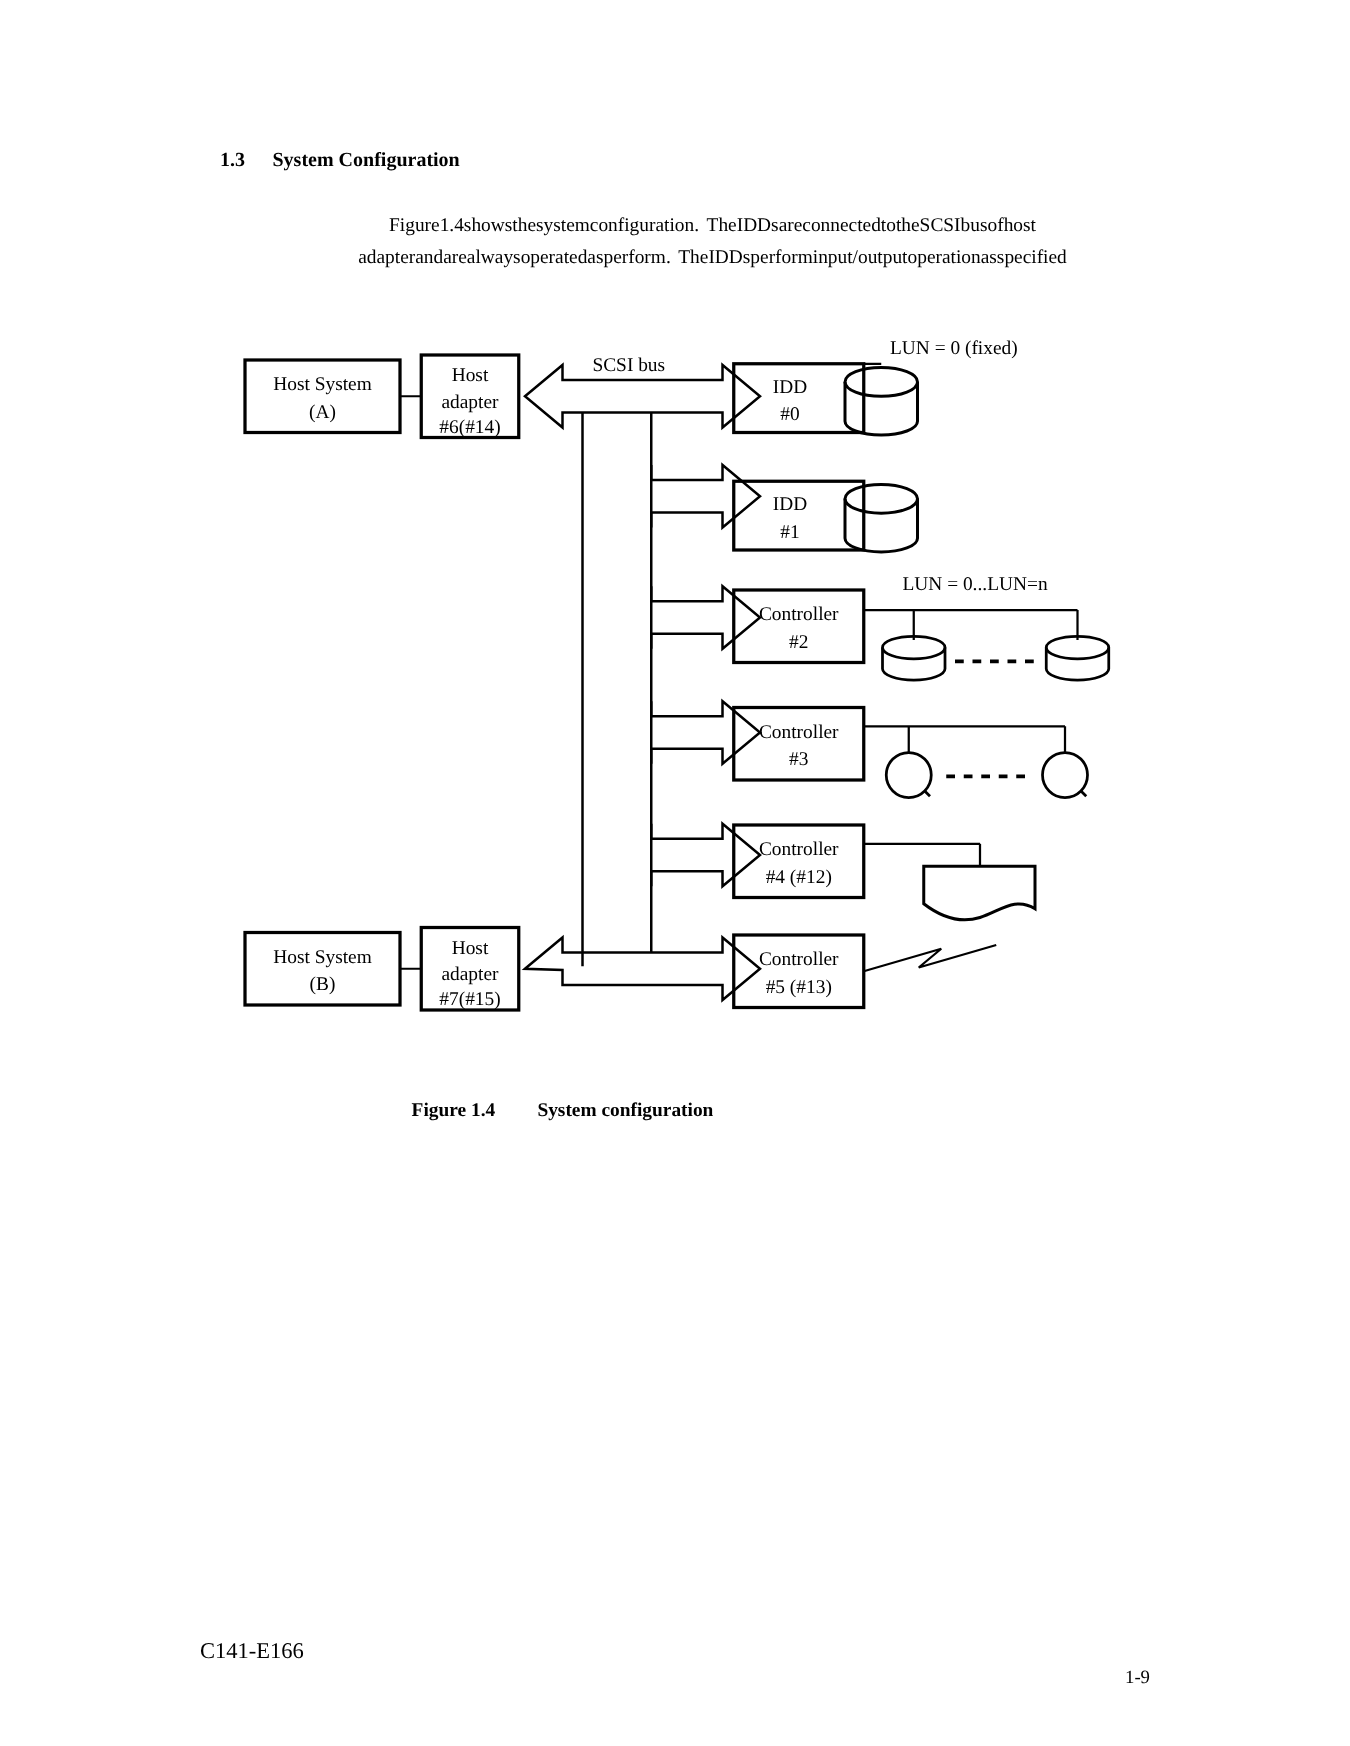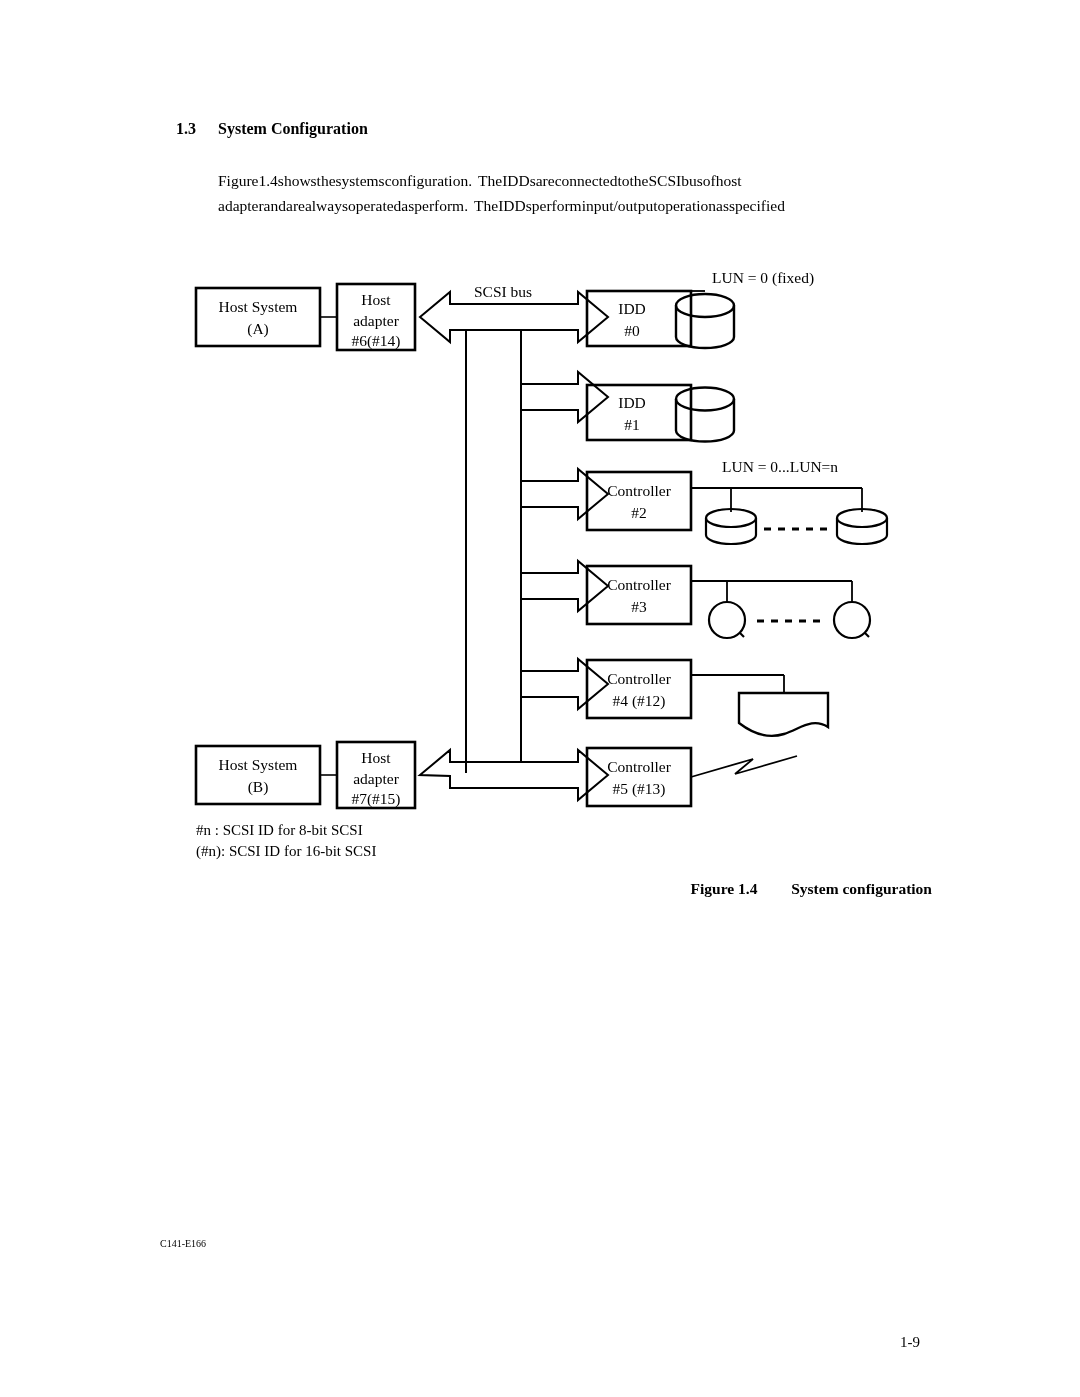--- a/index.html
+++ b/index.html
@@ -13,56 +13,56 @@
   
   .sec-num{position:absolute;left:176px;top:120px;font-size:16px;font-weight:bold;}
   .sec-title{position:absolute;left:218px;top:120px;font-size:16px;font-weight:bold;}
 
   
   .body-par{
     position:absolute;left:218px;top:168px;width:704px;
     font-size:15.5px;line-height:25px;text-align:justify;
   }
   .body-par .ln{display:block;white-space:nowrap;}
-  .body-par .ln.j{display:flex;justify-content:flex-start;}
+  .body-par .ln.j{display:flex;justify-content:center;}
 
   
   .fig{position:absolute;left:0px;top:250px;width:1080px;height:640px;}
 
   
   .legend{position:absolute;left:196px;top:820px;font-size:15px;line-height:21px;}
   .legend div{white-space:nowrap;}
 
   
-  .caption{position:absolute;left:0;top:880px;width:900px;text-align:right;
-           font-size:15.5px;font-weight:bold;padding-left:32px;}
+  .caption{position:absolute;left:0;top:880px;width:900px;text-align:center;
+           font-size:15.5px;font-weight:bold;}
   .caption .gap{display:inline-block;width:26px;}
 
   
-  .foot-left{position:absolute;left:160px;top:1238px;font-size:10px;text-align:right;}
+  .foot-left{position:absolute;left:160px;top:1310px;font-size:18px;text-align:right;}
   .foot-right{position:absolute;right:160px;top:1310px;font-size:15px;margin-top:24px;}
 
   svg text{font-family:"Liberation Serif","DejaVu Serif",serif;font-size:15.5px;fill:#000;}
   svg .lbl{font-size:15.5px;}
 </style>
 </head>
 <body>
 
 <div class="page">
 
   <div class="sec-num">1.3</div>
   <div class="sec-title">System Configuration</div>
 
   <div class="body-par">
     <span class="ln j" id="pl1">
         <span>Figure</span>
         <span>1.4</span>
         <span>shows</span>
         <span>the</span>
-        <span>systems</span>
+        <span>system</span>
         <span>configuration.</span>
         <span style="width: 6px;"></span>
         <span>The</span>
         <span>IDDs</span>
         <span>are</span>
         <span>connected</span>
         <span>to</span>
         <span>the</span>
         <span>SCSI</span>
         <span>bus</span>
@@ -212,24 +212,20 @@
 
     <text class="lbl" x="639" y="522" text-anchor="middle">Controller</text>
     <text class="lbl" x="639" y="544" text-anchor="middle">#5 (#13)</text>
 
     <text class="lbl" x="712" y="33">LUN = 0 (fixed)</text>
     <text class="lbl" x="722" y="222">LUN = 0...LUN=n</text>
 
   </svg>
   </div>
 
-  <div class="legend">
-    <div>#n :  SCSI ID for 8-bit SCSI</div>
-    <div>(#n): SCSI ID for 16-bit SCSI</div>
-  </div>
 
   <div class="caption">
     <span>Figure 1.4</span>
     <span class="gap"></span>
     <span>System configuration</span>
   </div>
 
   <div class="foot-left">C141-E166</div>
   <div class="foot-right">1-9</div>
 

